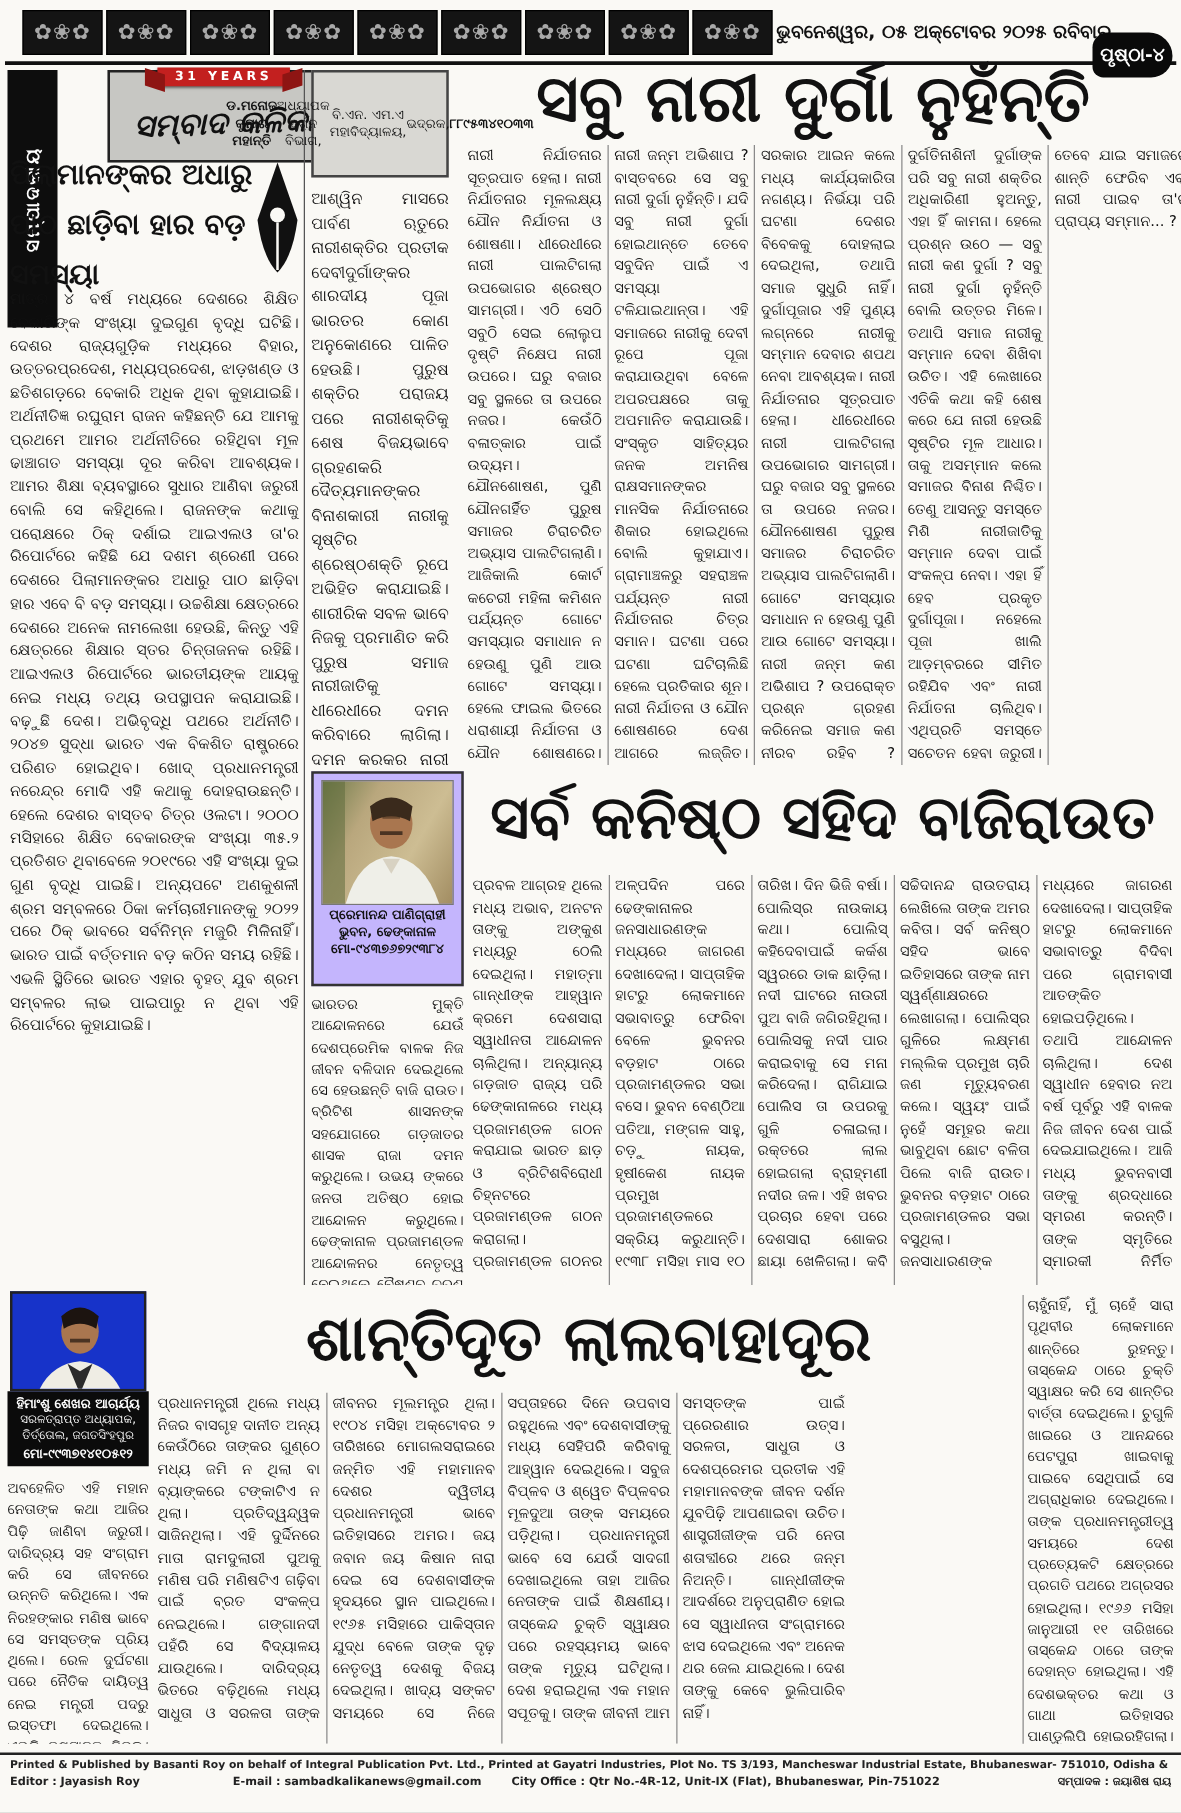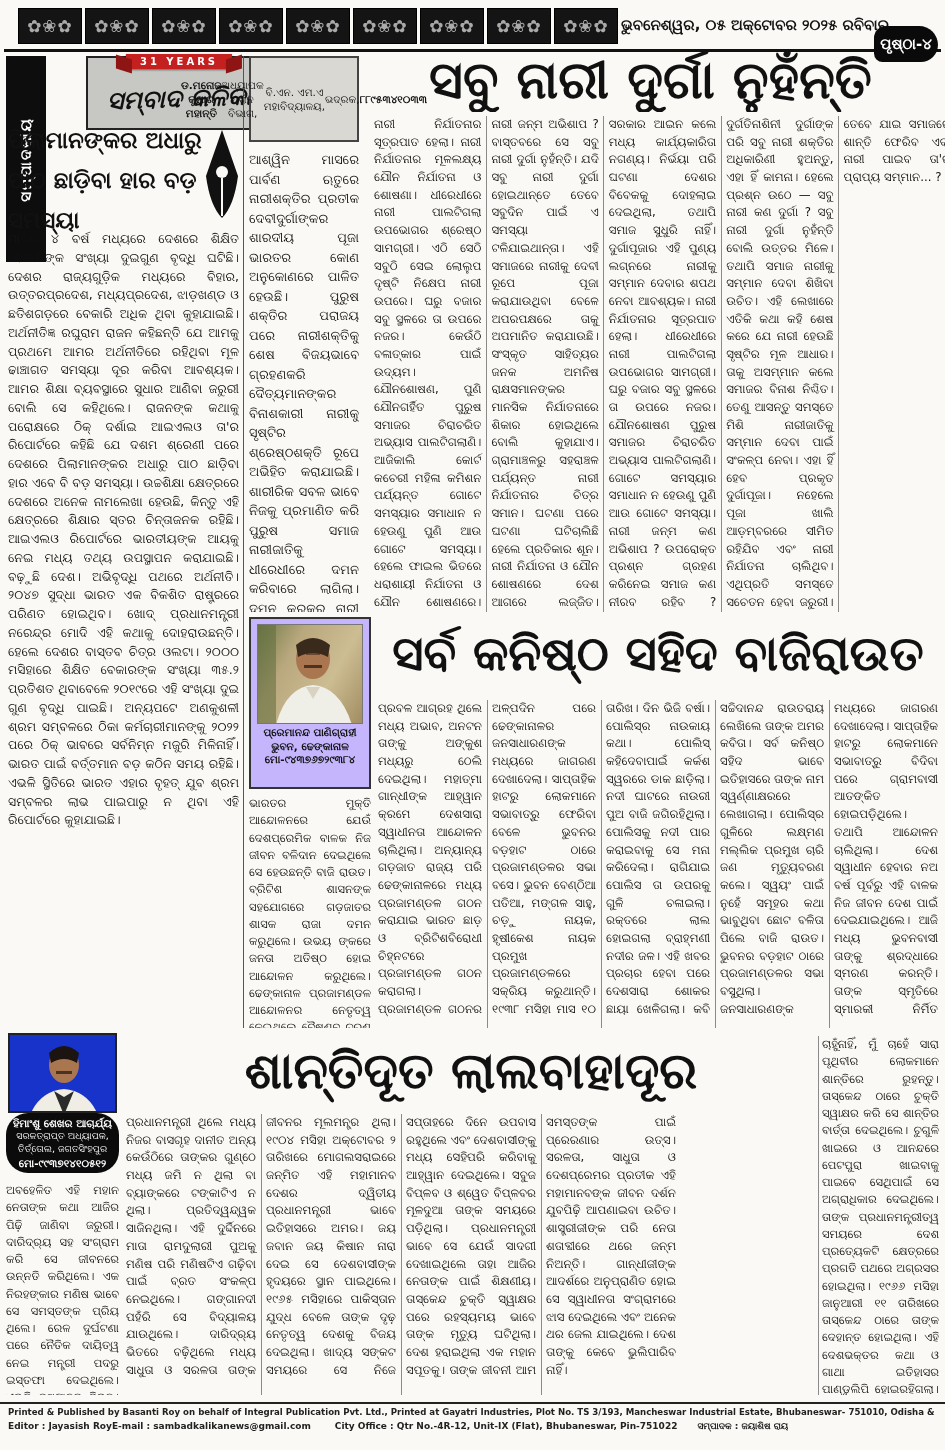--- a/index.html
+++ b/index.html
@@ -50,33 +50,33 @@
           background:linear-gradient(120deg,#6f7b4a 0%,#b9a77d 30%,#cdbd93 65%,#a28d62 100%);}
   .byline{ text-align:center;font-size:10.5px;line-height:1.3;font-weight:bold;}
   .headline-2{left:378px;top:612px;width:560px;height:84px;font-weight:bold;font-size:48px;
               display:flex;align-items:center;justify-content:center;white-space:nowrap;overflow:hidden;}
   .a2-lead{left:249px;top:795px;width:122px;height:233px;font-size:11.5px;line-height:1.5;text-align:justify;overflow:hidden;}
   .a2-cols{left:378px;top:700px;width:560px;height:328px;font-size:11.8px;line-height:1.5;text-align:justify;
            column-count:5;column-gap:10px;column-rule:1px solid #8a8a8a;column-fill:auto;overflow:hidden;}
   
   .photo2-box{left:6px;top:1033px;width:113px;height:144px;}
   .photo2{width:109px;height:80px;margin:0 auto;border:2px solid #222;position:relative;overflow:hidden;background:#1733c9;}
-  .byline-dark{width:113px;background:#0b0b0b;color:#fff;text-align:center;font-size:9.5px;line-height:1.35;padding:3px 1px;border-radius:22px;}
+  .byline-dark{width:113px;background:#0b0b0b;color:#fff;text-align:center;font-size:9.5px;line-height:1.35;padding:3px 1px;}
   .byline-dark .b{font-weight:bold;font-size:10.5px;}
   .headline-3{left:126px;top:1032px;width:690px;height:78px;font-weight:bold;font-size:50px;
               display:flex;align-items:center;justify-content:center;white-space:nowrap;overflow:hidden;}
   .a3-cols{left:126px;top:1114px;width:690px;height:281px;font-size:11.8px;line-height:1.5;text-align:justify;
            column-count:5;column-gap:10px;column-rule:1px solid #8a8a8a;column-fill:auto;overflow:hidden;}
   .a3-leftcol{left:6px;top:1182px;width:113px;height:213px;font-size:11.5px;line-height:1.5;text-align:justify;overflow:hidden;}
   .a3-rightcol{left:822px;top:1036px;width:117px;height:359px;font-size:11.5px;line-height:1.5;text-align:justify;overflow:hidden;}
   .vdiv-r3{left:818px;top:1036px;width:1px;height:359px;background:#8a8a8a;}
   
   .footrule{left:0;top:1402px;width:945px;height:2px;background:#222;}
   .foot1{left:8px;top:1407px;width:929px;font-size:8.6px;font-weight:bold;color:#222;white-space:nowrap;overflow:hidden;}
-  .foot2{left:8px;top:1421px;width:929px;display:flex;justify-content:flex-start;font-size:9px;color:#222;}
+  .foot2{left:8px;top:1421px;width:929px;display:flex;justify-content:space-between;font-size:9px;color:#222;}
   .foot2 .mid{display:flex;gap:24px;font-weight:bold;}
   .foot2 .ed{font-weight:bold;}
   .foot2 .od{font-weight:bold;margin-left:20px;}
   
   svg{display:block;}
 </style>
 </head>
 <body>
 
 <div class="page">

